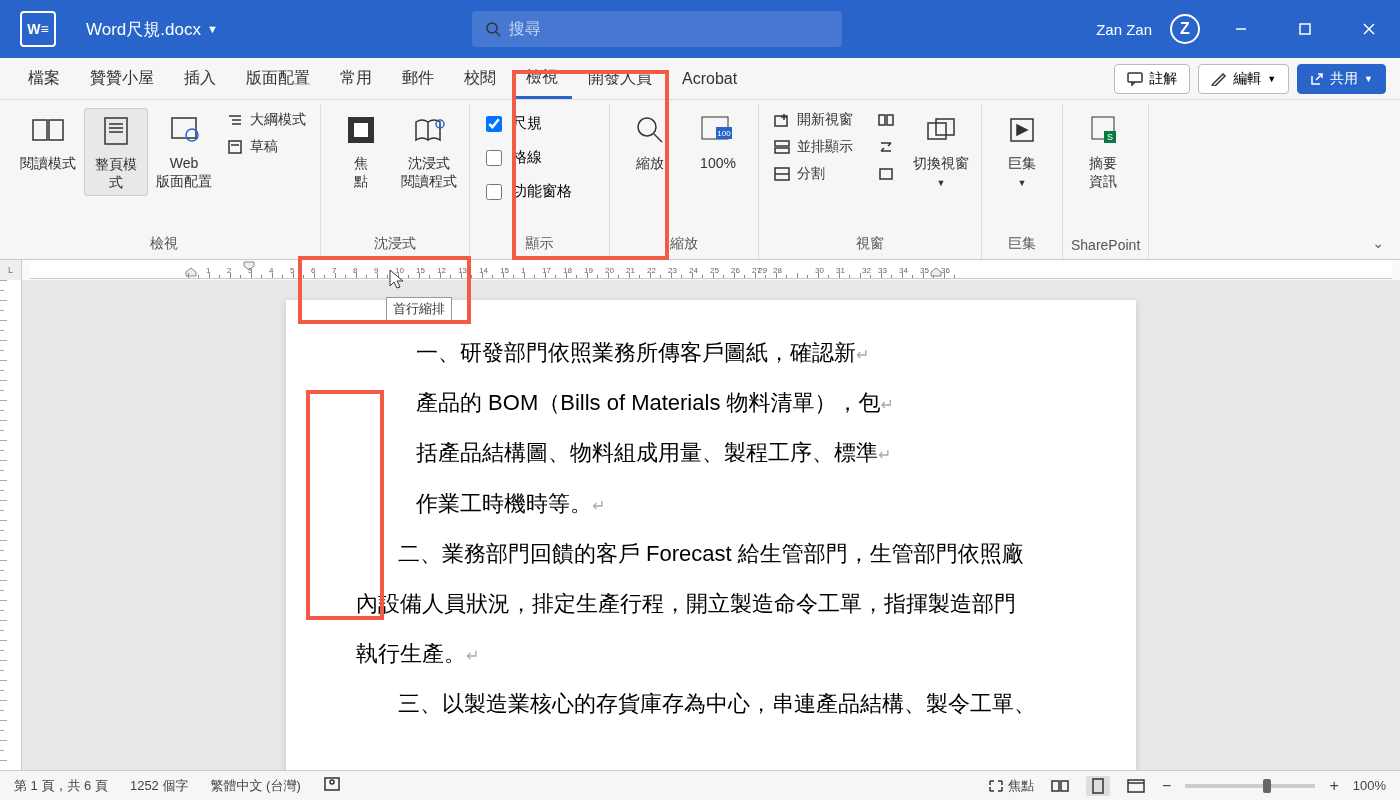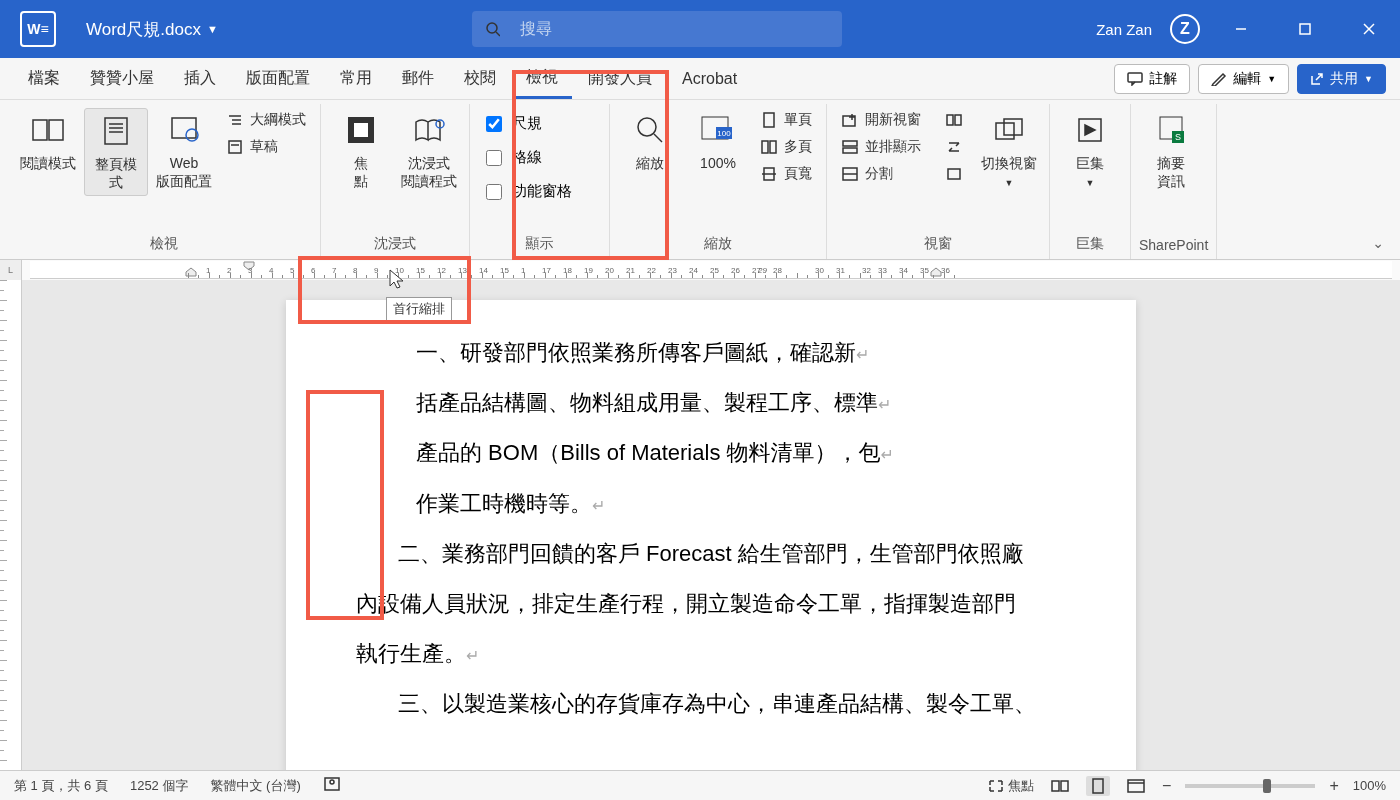--- a/index.html
+++ b/index.html
@@ -3,21 +3,21 @@
 <meta charset="utf-8">
 <style>
 * { margin: 0; padding: 0; box-sizing: border-box; font-family: "Microsoft JhengHei", "Segoe UI", sans-serif; }
 body { background: #f0f0f0; width: 1400px; height: 800px; overflow: hidden; position: relative; }
 
 .titlebar { background: #2864ca; height: 58px; display: flex; align-items: center; padding: 0 8px; color: white; }
 .app-icon { width: 36px; height: 36px; border: 2px solid white; border-radius: 4px; display: flex; align-items: center; justify-content: center; font-weight: bold; font-size: 14px; margin-right: 30px; margin-left: 12px; }
 .doc-title { font-size: 17px; margin-right: 6px; }
 .chevron-down { font-size: 11px; }
 .search-box { background: #4678d1; height: 36px; width: 370px; margin-left: auto; display: flex; align-items: center; padding: 0 12px; border-radius: 4px; }
-.search-box input { background: transparent; border: none; color: #ffffff; font-size: 16px; outline: none; width: 100%; margin-left: 20px; }
+.search-box input { background: transparent; border: none; color: #ffffff; font-size: 16px; outline: none; width: 100%; margin-left: 8px; }
 .search-box input::placeholder { color: #c5d6f0; }
 .title-right { margin-left: auto; display: flex; align-items: center; gap: 18px; justify-content: space-between; }
 .user-name { font-size: 15px; }
 .user-avatar { width: 30px; height: 30px; border: 2px solid white; border-radius: 50%; display: flex; align-items: center; justify-content: center; font-size: 16px; font-weight: bold; }
 .win-btn { width: 46px; height: 40px; display: flex; align-items: center; justify-content: center; font-size: 14px; }
 .win-btn svg { stroke: white; fill: none; stroke-width: 1.5; }
 
 .tabbar { background: #f6f6f6; height: 42px; display: flex; align-items: center; padding: 0 14px; border-bottom: 1px solid #ddd; gap: 2px; }
 .tab { padding: 8px 14px; font-size: 16px; color: #333; cursor: pointer; }
 .tab.active { border-bottom: 3px solid #2864ca; margin-bottom: -1px; }
@@ -261,48 +261,20 @@
       </div>
       <div class="big-btn">
         <div class="icon-box">
             <svg width="36" height="30">
               <rect x="2" y="2" width="26" height="22" fill="none" stroke="#333"></rect>
               <rect x="16" y="12" width="16" height="12" fill="#2864ca"></rect>
               <text x="24" y="21" font-size="8" fill="white" text-anchor="middle">100</text>
             </svg>
           </div>
         <span>100%</span>
-      </div>
-      <div class="vcol">
-        <div class="small-btn">
-            <span class="icon-sm">
-              <svg width="14" height="16" class="ico">
-                <rect x="2" y="1" width="10" height="14"></rect>
-              </svg>
-            </span>
-            <span>單頁</span>
-          </div>
-        <div class="small-btn">
-            <span class="icon-sm">
-              <svg width="16" height="14" class="ico">
-                <rect x="1" y="1" width="6" height="12"></rect>
-                <rect x="9" y="1" width="6" height="12"></rect>
-              </svg>
-            </span>
-            <span>多頁</span>
-          </div>
-        <div class="small-btn">
-            <span class="icon-sm">
-              <svg width="16" height="14" class="ico">
-                <rect x="3" y="1" width="10" height="12"></rect>
-                <line x1="1" y1="7" x2="15" y2="7"></line>
-              </svg>
-            </span>
-            <span>頁寬</span>
-          </div>
       </div>
     </div>
     <div class="group-label">縮放</div>
   </div>
 
   <div class="ribbon-group">
     <div class="group-body">
       <div class="vcol">
         <div class="small-btn">
             <span class="icon-sm">
@@ -596,22 +568,22 @@
       <div class="vtick" style="top: 440px; width: 7px;"></div>
       <div class="vtick" style="top: 450px; width: 4px;"></div>
       <div class="vtick" style="top: 460px; width: 7px;"></div>
       <div class="vtick" style="top: 470px; width: 4px;"></div>
       <div class="vtick" style="top: 480px; width: 7px;"></div>
       <div class="vtick" style="top: 490px; width: 4px;"></div>
     </div>
   <div class="page-area">
     <div class="page">
       <div class="doc-para indent-right"><span>一、研發部門依照業務所傳客戶圖紙，確認新</span><span class="ret">↵</span></div>
+      <div class="doc-para indent-right"><span>產品的 BOM（Bills of Materials  物料清單），包</span><span class="ret">↵</span></div>
       <div class="doc-para indent-right"><span>括產品結構圖、物料組成用量、製程工序、標準</span><span class="ret">↵</span></div>
-      <div class="doc-para indent-right"><span>產品的 BOM（Bills of Materials  物料清單），包</span><span class="ret">↵</span></div>
       <div class="doc-para indent-right"><span>作業工時機時等。</span><span class="ret">↵</span></div>
       <div class="doc-para" style="text-indent:42px"><span>二、業務部門回饋的客戶 Forecast 給生管部門，生管部門依照廠</span></div>
       <div class="doc-para"><span>內設備人員狀況，排定生產行程，開立製造命令工單，指揮製造部門</span></div>
       <div class="doc-para"><span>執行生產。</span><span class="ret">↵</span></div>
       <div class="doc-para" style="text-indent:42px"><span>三、以製造業核心的存貨庫存為中心，串連產品結構、製令工單、</span></div>
     </div>
   </div>
 </div>
 
 <div class="statusbar">

